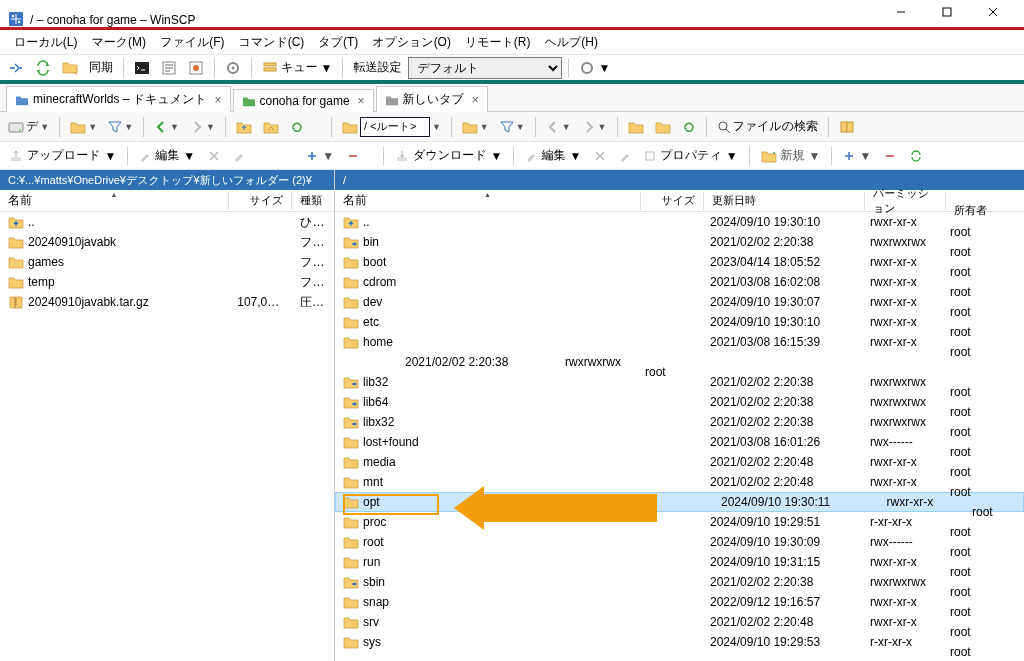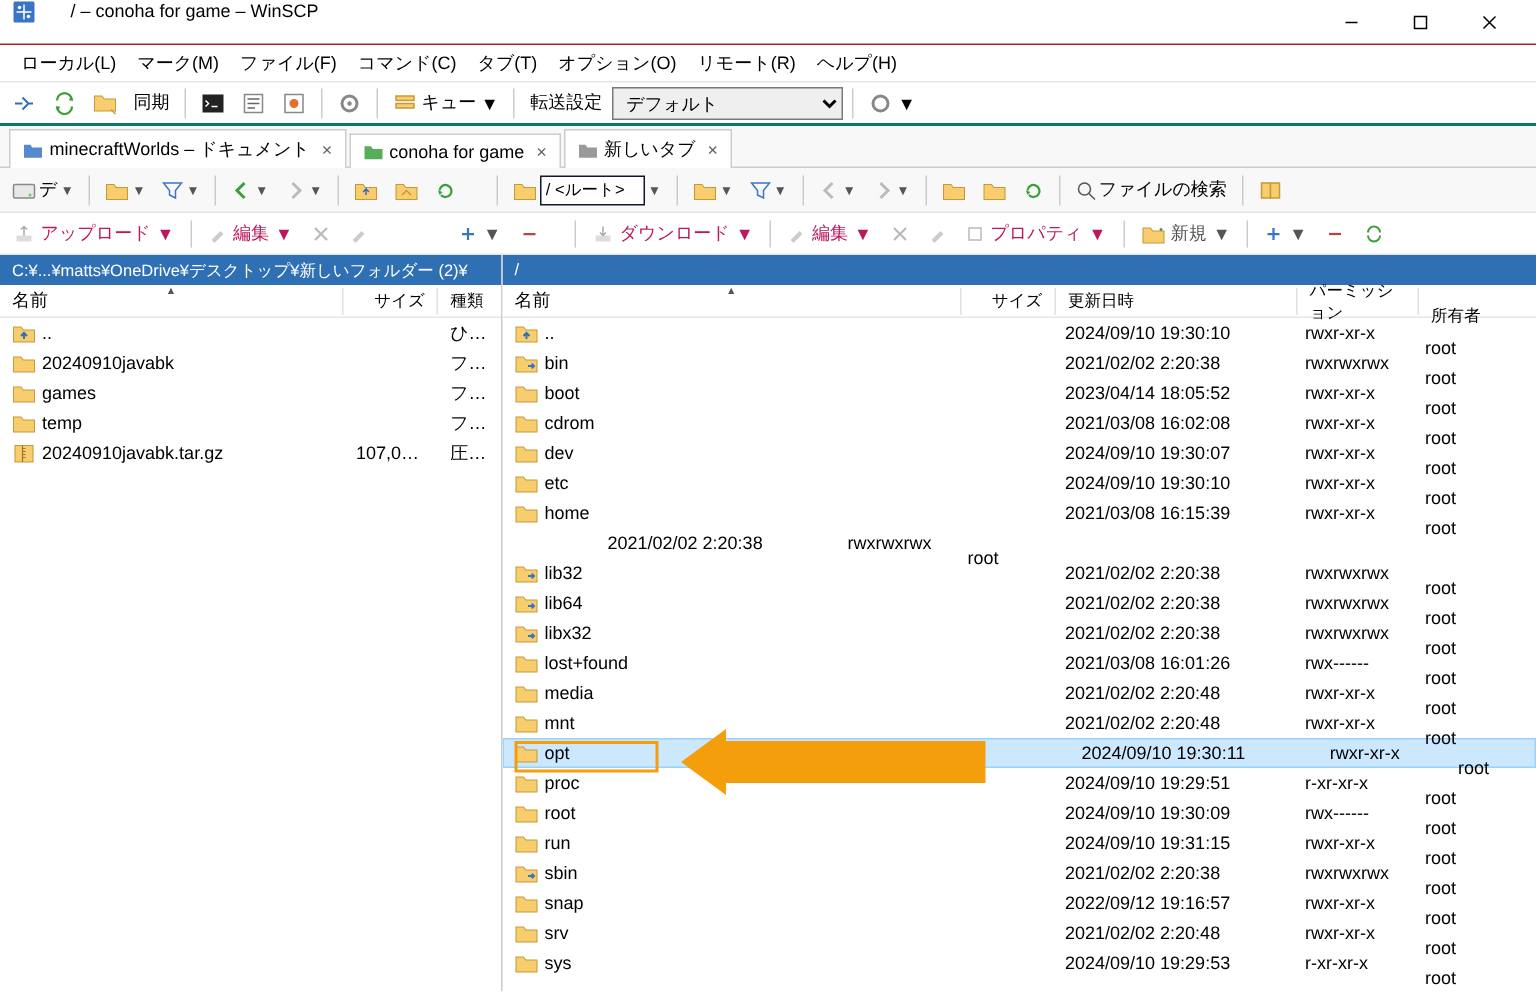--- a/index.html
+++ b/index.html
@@ -1,40 +1,40 @@
 <!DOCTYPE html>
 <html><head>
 <meta charset="utf-8">
 <style>
 * { margin: 0; padding: 0; box-sizing: border-box; font-family: "Yu Gothic UI", "Meiryo", sans-serif; font-size: 12px; }
 body { background: #fff; width: 1024px; height: 661px; overflow: hidden; display: flex; flex-direction: column; }
-.titlebar { height: 30px; display: flex; align-items: flex-start; padding: 0 8px; border-bottom: 1px solid #b91c1c; gap: 17px; }
+.titlebar { height: 30px; display: flex; align-items: flex-end; padding: 0 8px; border-bottom: 3px solid #b91c1c; }
 .titlebar .app-icon { width: 16px; height: 16px; margin-right: 6px; }
 .titlebar .title { flex: 1; color: #000; font-size: 12px; }
 .titlebar .win-controls { display: flex; gap: 0; }
 .titlebar .win-btn { width: 46px; height: 30px; display: flex; align-items: center; justify-content: center; color: #000; }
 .menubar { height: 24px; display: flex; align-items: center; padding: 0 8px; gap: 2px; }
 .menubar span { padding: 2px 6px; color: #000; }
-.toolbar1 { height: 30px; display: flex; align-items: center; border-top: 1px solid #e5e5e5; border-bottom: 2px solid #0f766e; padding: 0 4px; gap: 3px; }
+.toolbar1 { height: 30px; display: flex; align-items: center; border-top: 1px solid #e5e5e5; border-bottom: 4px solid #0f766e; padding: 0 4px; gap: 3px; }
 .toolbar1 .sep { width: 1px; height: 20px; background: #ccc; margin: 0 3px; }
 .toolbar1 .btn { padding: 2px 4px; display: flex; align-items: center; gap: 3px; }
 .toolbar1 select { height: 22px; font-size: 12px; border: 1px solid #7a7a7a; padding: 0 4px; width: 154px; }
 .tabrow { height: 28px; display: flex; align-items: flex-end; padding: 0 6px; gap: 2px; border-bottom: 1px solid #ccc; background: #f8f8f8; }
 .tab { display: flex; align-items: center; gap: 4px; padding: 4px 8px; border: 1px solid #ccc; border-bottom: none; background: #fff; position: relative; top: 1px; }
 .tab .folder-ico { width: 14px; height: 12px; }
 .tab .close { margin-left: 4px; color: #666; }
 .navbar { height: 30px; display: flex; align-items: center; padding: 0 4px; gap: 3px; background: #f8f8f8; border-bottom: 1px solid #e5e5e5; }
 .navbar .sep { width: 1px; height: 20px; background: #ccc; margin: 0 3px; }
 .navbar .btn { padding: 2px 4px; display: flex; align-items: center; gap: 2px; }
 .navbar input.path { width: 70px; height: 20px; border: 1px solid #0f172a; font-size: 11px; padding: 0 3px; }
 .navbar .dd { font-size: 9px; color: #555; }
 .opsbar { height: 28px; display: flex; align-items: center; padding: 0 4px; gap: 3px; background: #fff; border-bottom: 1px solid #e5e5e5; }
 .opsbar .sep { width: 1px; height: 18px; background: #ccc; margin: 0 3px; }
 .opsbar .btn { padding: 2px 5px; display: flex; align-items: center; gap: 4px; color: #555; }
-.opsbar .btn.disabled { color: #be185d; align-items: center; }
+.opsbar .btn.disabled { color: #000000; align-items: center; }
 .panes { flex: 1; display: flex; overflow: hidden; }
 .pane { display: flex; flex-direction: column; overflow: hidden; }
 .pane.left { width: 335px; border-right: 1px solid #ccc; }
 .pane.right { flex: 1; }
 .crumb { background: #2f6fb3; color: #fff; padding: 3px 8px; font-size: 11px; height: 20px; display: flex; align-items: center; }
 .headers { display: flex; background: #fff; border-bottom: 1px solid #e5e5e5; height: 22px; align-items: center; }
 .headers .col { padding: 0 8px; color: #000; font-size: 11px; position: relative; }
 .headers .col .sort { font-size: 7px; color: #555; position: absolute; left: 50%; top: -1px; transform: translateX(-50%); }
 .headers .divider { width: 1px; height: 18px; background: #e0e0e0; }
 .filelist { flex: 1; overflow-y: auto; }

